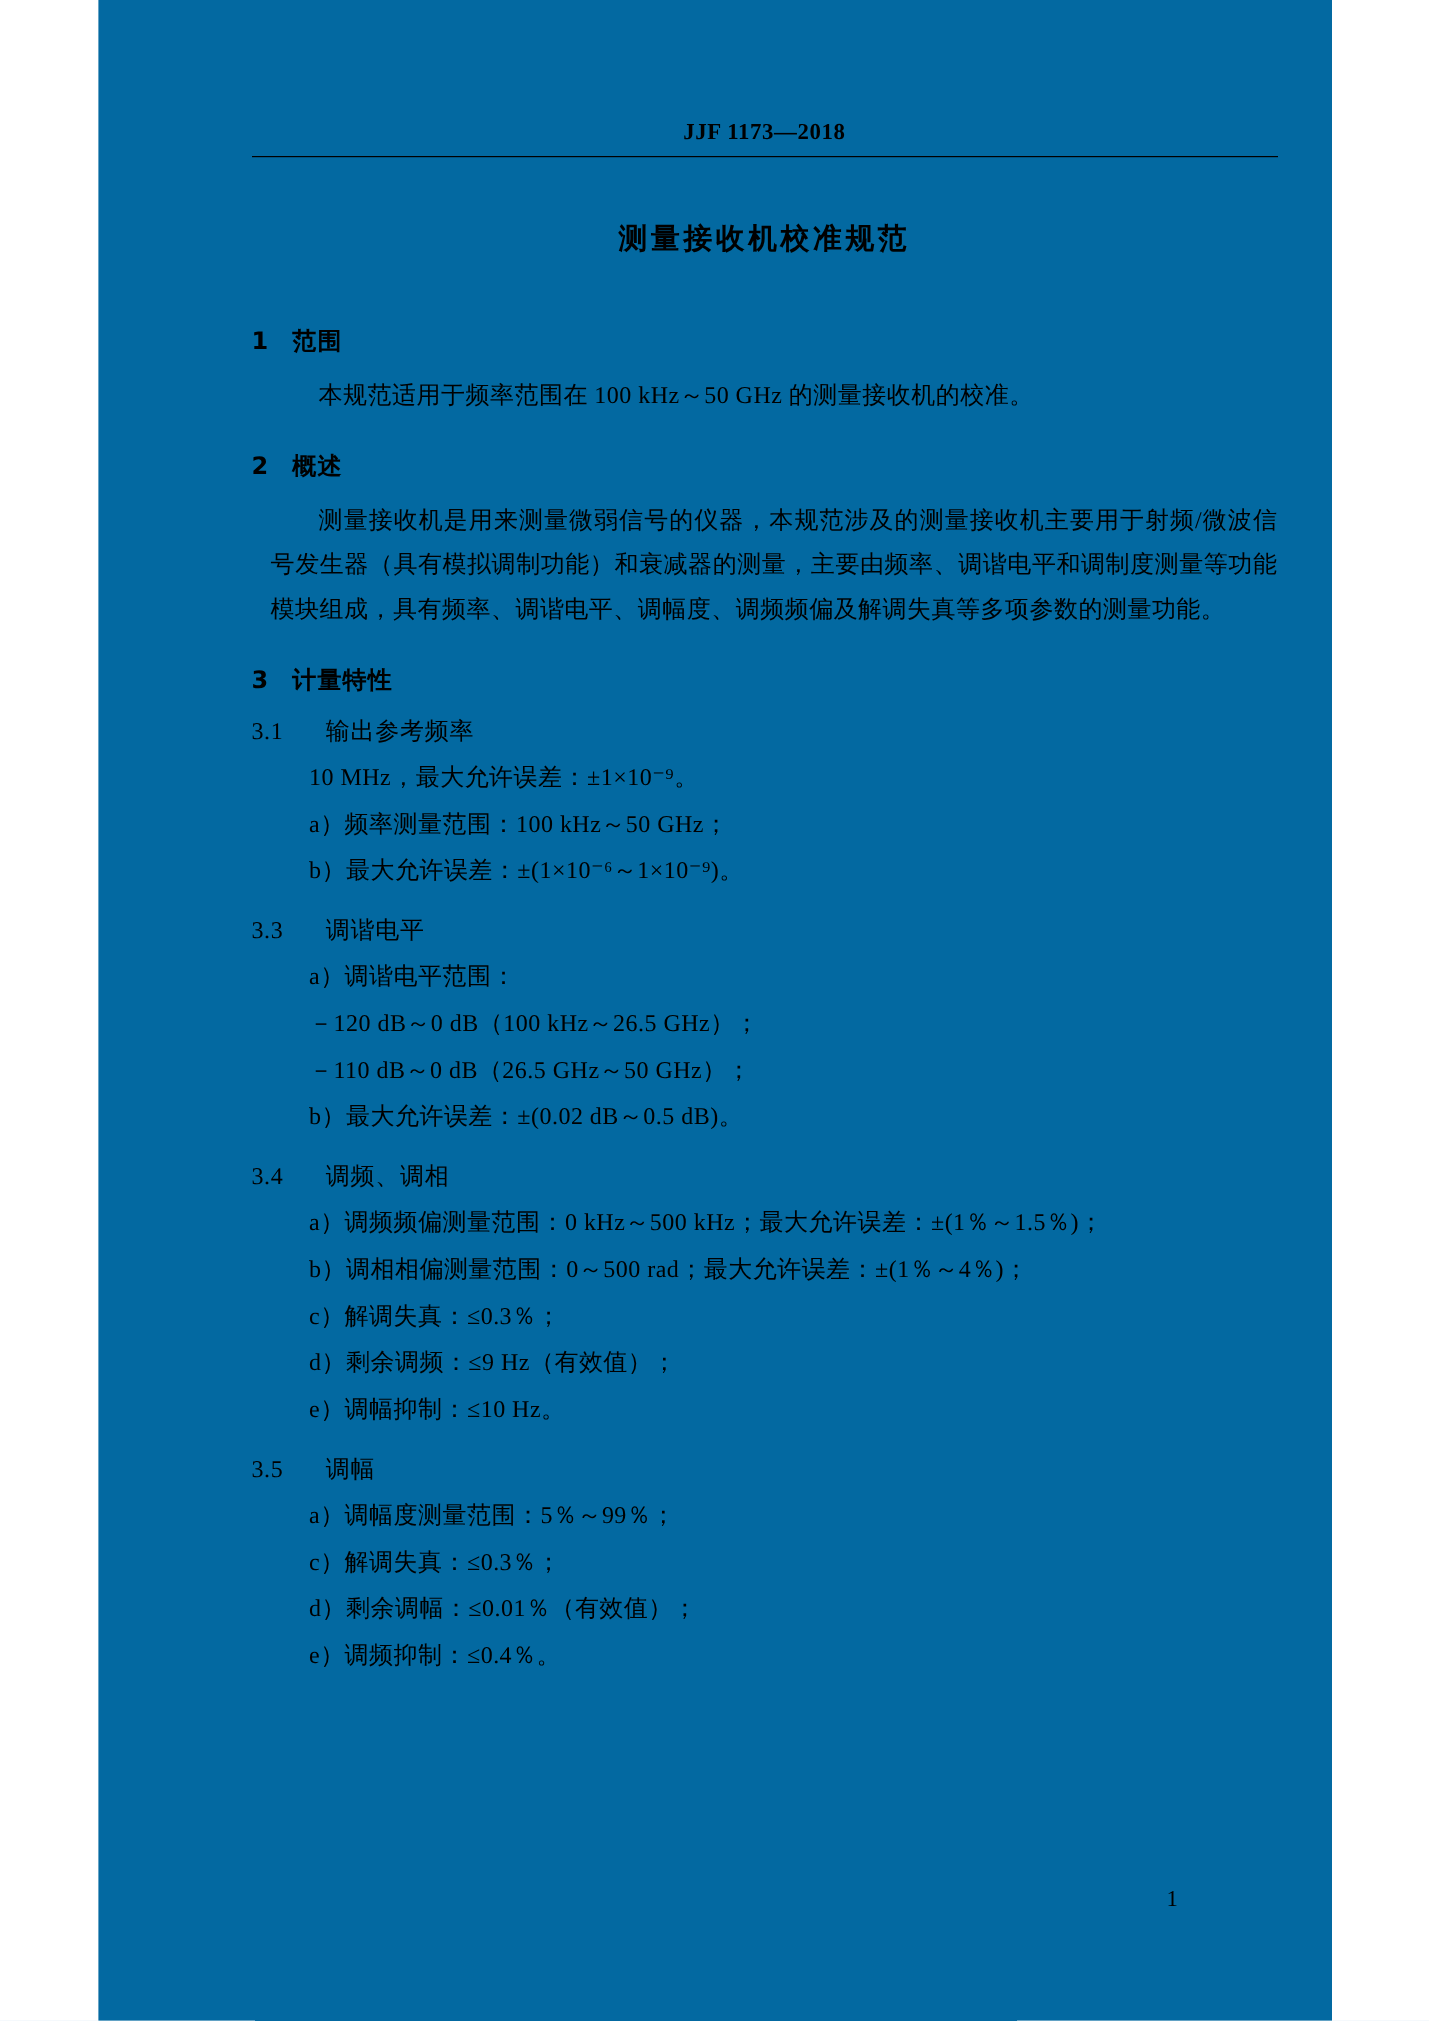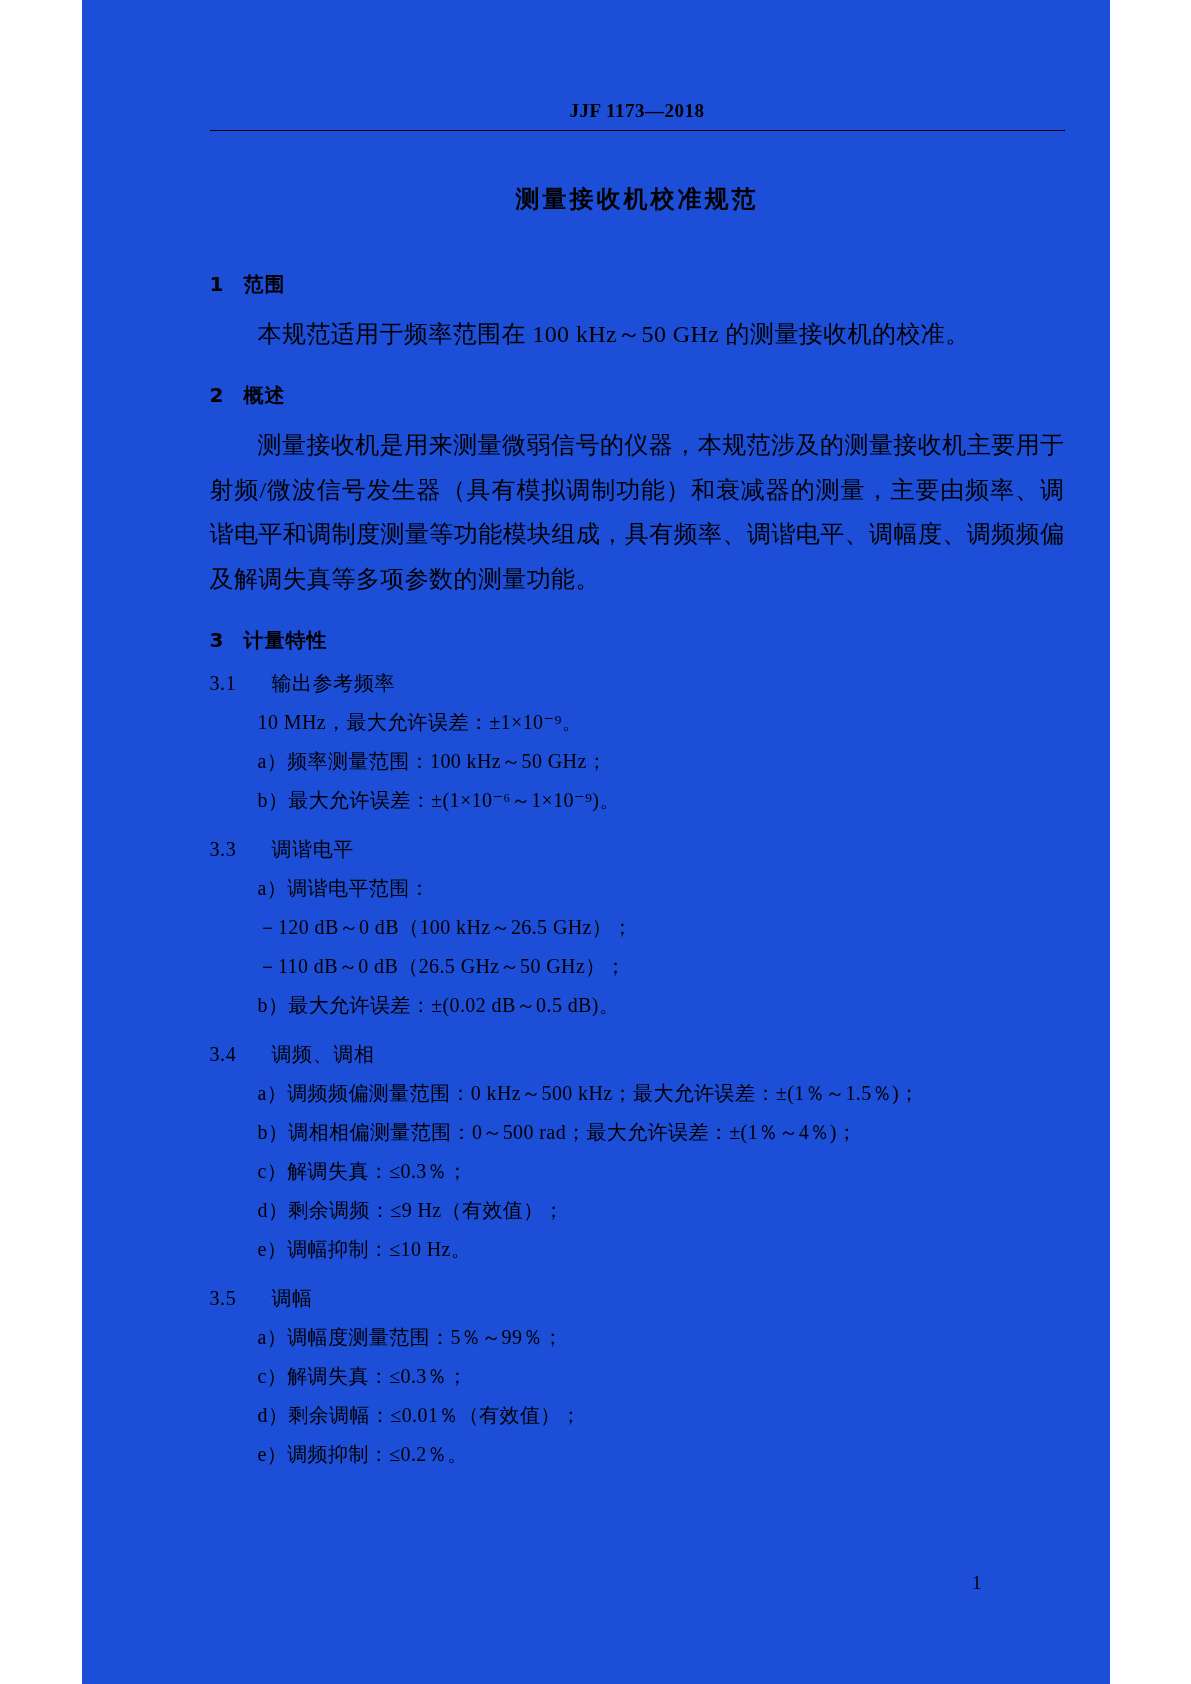--- a/index.html
+++ b/index.html
@@ -5,21 +5,21 @@
   html, body {
     margin: 0;
     padding: 0;
     background: #ffffff;
   }
   .page {
     position: relative;
     width: 1028px;
     height: 1684px;
     margin: 0 auto;
-    background: #1d4ed8;
+    background: #0369a1;
     font-family: "Liberation Serif", "DejaVu Serif", serif;
     color: #000000;
     box-sizing: border-box;
   }
   .content {
     position: absolute;
     left: 128px;
     top: 100px;
     width: 855px;
   }
@@ -49,27 +49,27 @@
     font-weight: bold;
     font-family: "DejaVu Sans", "Liberation Sans", sans-serif;
     margin: 26px 0 14px 0;
     letter-spacing: 1px;
   }
   .sec-head .num {
     display: inline-block;
     width: 34px;
   }
   .para {
-    font-size: 24px;
+    font-size: 20px;
     line-height: 1.85;
     text-align: justify;
     text-justify: inter-ideograph;
     text-indent: 2em;
     letter-spacing: 0.4px;
-    margin: 0 0 4px 0;
+    margin: 0 0 4px 16px;
   }
   .sub-head {
     font-size: 20px;
     margin: 16px 0 6px 0;
     letter-spacing: 0.6px;
   }
   .sub-head .snum {
     display: inline-block;
     width: 62px;
   }
@@ -149,20 +149,20 @@
     <div class="item">c）解调失真：≤0.3％；</div>
     <div class="item">d）剩余调频：≤9 Hz（有效值）；</div>
     <div class="item">e）调幅抑制：≤10 Hz。</div>
 
     <div class="sub-head">
       <span class="snum">3.5</span><span>调幅</span>
     </div>
     <div class="item">a）调幅度测量范围：5％～99％；</div>
     <div class="item">c）解调失真：≤0.3％；</div>
     <div class="item">d）剩余调幅：≤0.01％（有效值）；</div>
-    <div class="item">e）调频抑制：≤0.2％。</div>
+    <div class="item">e）调频抑制：≤0.4％。</div>
 
 
   </div>
 
   <div class="page-num">1</div>
 
 </div>
 
 </body></html>

